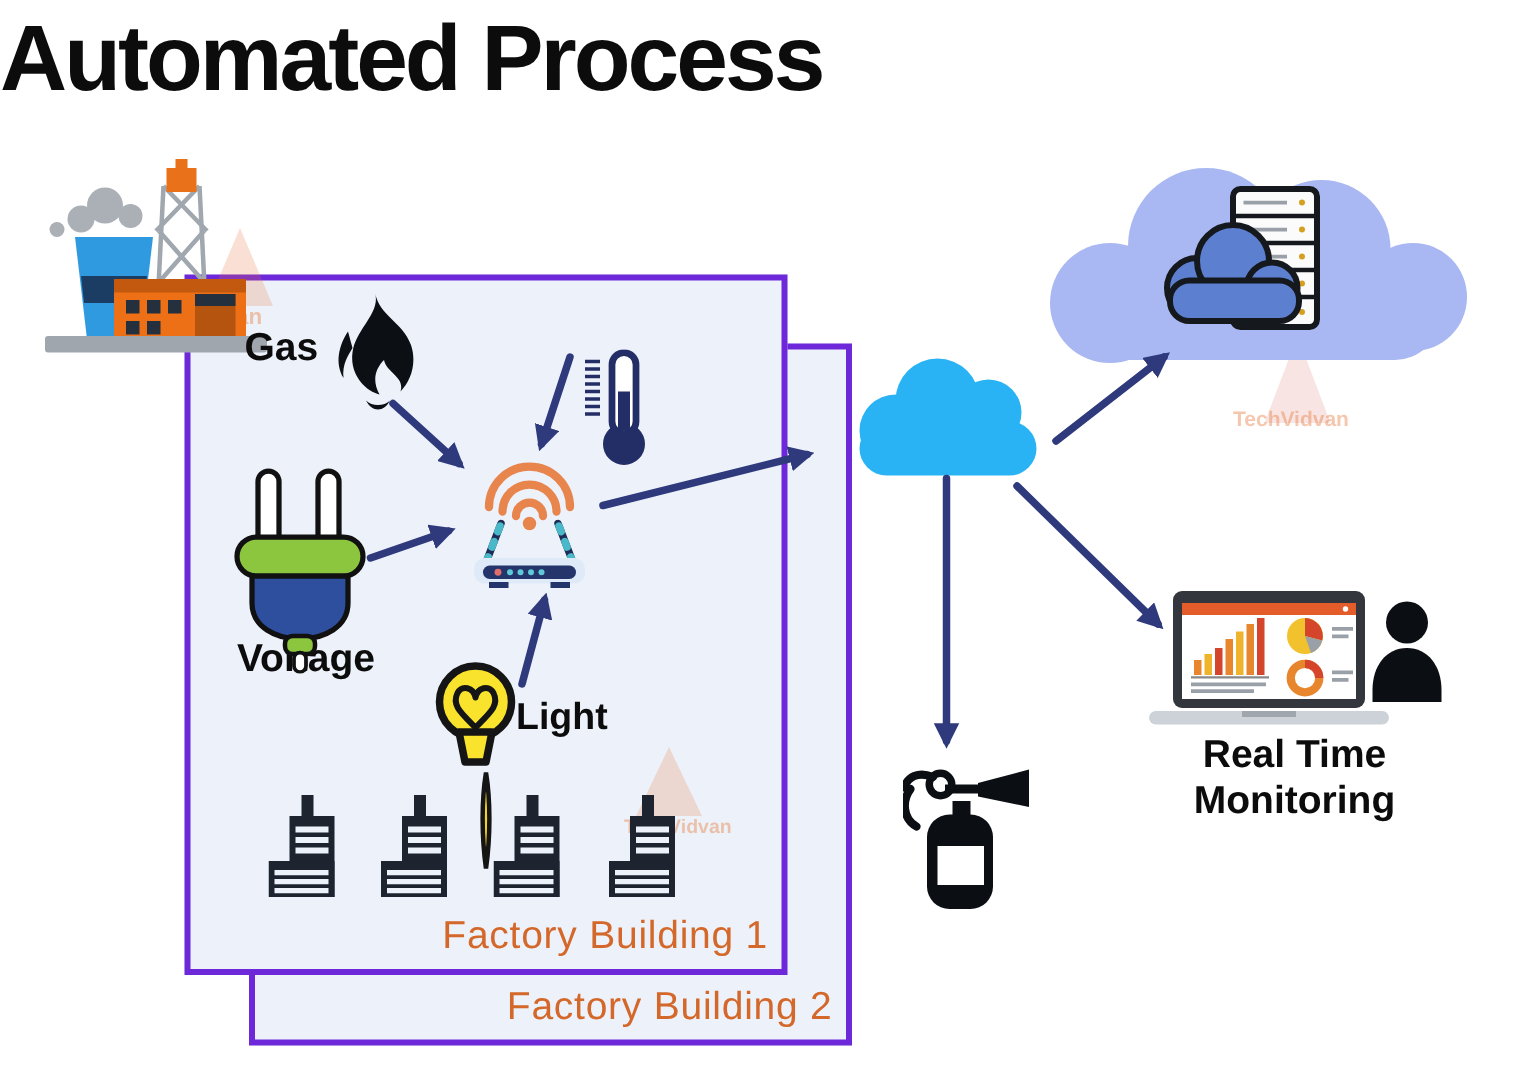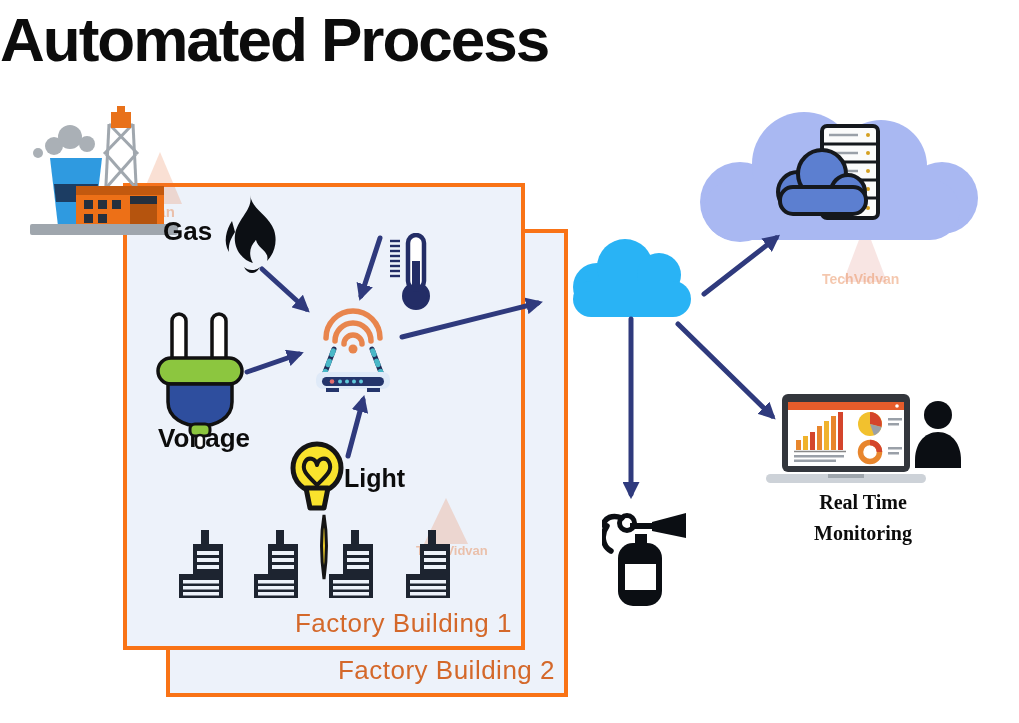--- a/index.html
+++ b/index.html
@@ -1,32 +1,32 @@
 <!DOCTYPE html>
 <html><head>
 <meta charset="utf-8">
 <style>
   html,body{margin:0;padding:0;background:#fff;}
   .stage{position:relative;width:1019px;height:723px;overflow:hidden;background:#fff;
          font-family:"Liberation Sans","DejaVu Sans",sans-serif;}
   .abs{position:absolute;}
   h1.title{position:absolute;left:0;right:0;top:4px;margin:0;text-align:left;
            font-size:62px;font-weight:bold;letter-spacing:-2px;color:#0c0c0c;}
-  .panel{position:absolute;background:#edf2fa;border:4px solid #f97316;}
+  .panel{position:absolute;background:#edf2fa;border:4px solid #6d28d9;}
   .panel1{left:123px;top:183px;width:394px;height:459px;}
   .panel2{left:166px;top:229px;width:394px;height:460px;}
   .panel-label{position:absolute;right:9px;bottom:7px;color:#d4682a;
                font-size:26px;font-weight:500;letter-spacing:0.5px;white-space:nowrap;}
   .lbl{position:absolute;color:#0c0c0c;font-weight:bold;white-space:nowrap;}
   .lbl-gas{left:163px;top:216px;font-size:26px;}
   .lbl-temp{left:343px;top:202px;font-size:23px;}
   .lbl-volt{left:158px;top:423px;font-size:26px;}
   .lbl-light{left:344px;top:464px;font-size:25px;}
   .lbl-cloudserver{left:740px;top:238px;width:260px;text-align:center;font-size:28px;}
-  .lbl-mon{left:772px;width:182px;text-align:center;font-size:20px;line-height:31px;font-family:Liberation Serif, serif;}
+  .lbl-mon{left:772px;width:182px;text-align:center;font-size:26px;line-height:31px;}
   .lbl-mon1{top:487px;} .lbl-mon2{top:518px;}
   .lbl-internet{left:561px;top:268px;width:142px;text-align:center;color:#fff;
                 font-size:21px;font-weight:bold;}
   .wm-text{position:absolute;color:#e8854d;font-weight:bold;opacity:.45;white-space:nowrap;}
   .wm-tri{position:absolute;width:0;height:0;border-left:22px solid transparent;
           border-right:22px solid transparent;opacity:.22;}
   svg{display:block;}
 </style>
 </head>
 <body>

